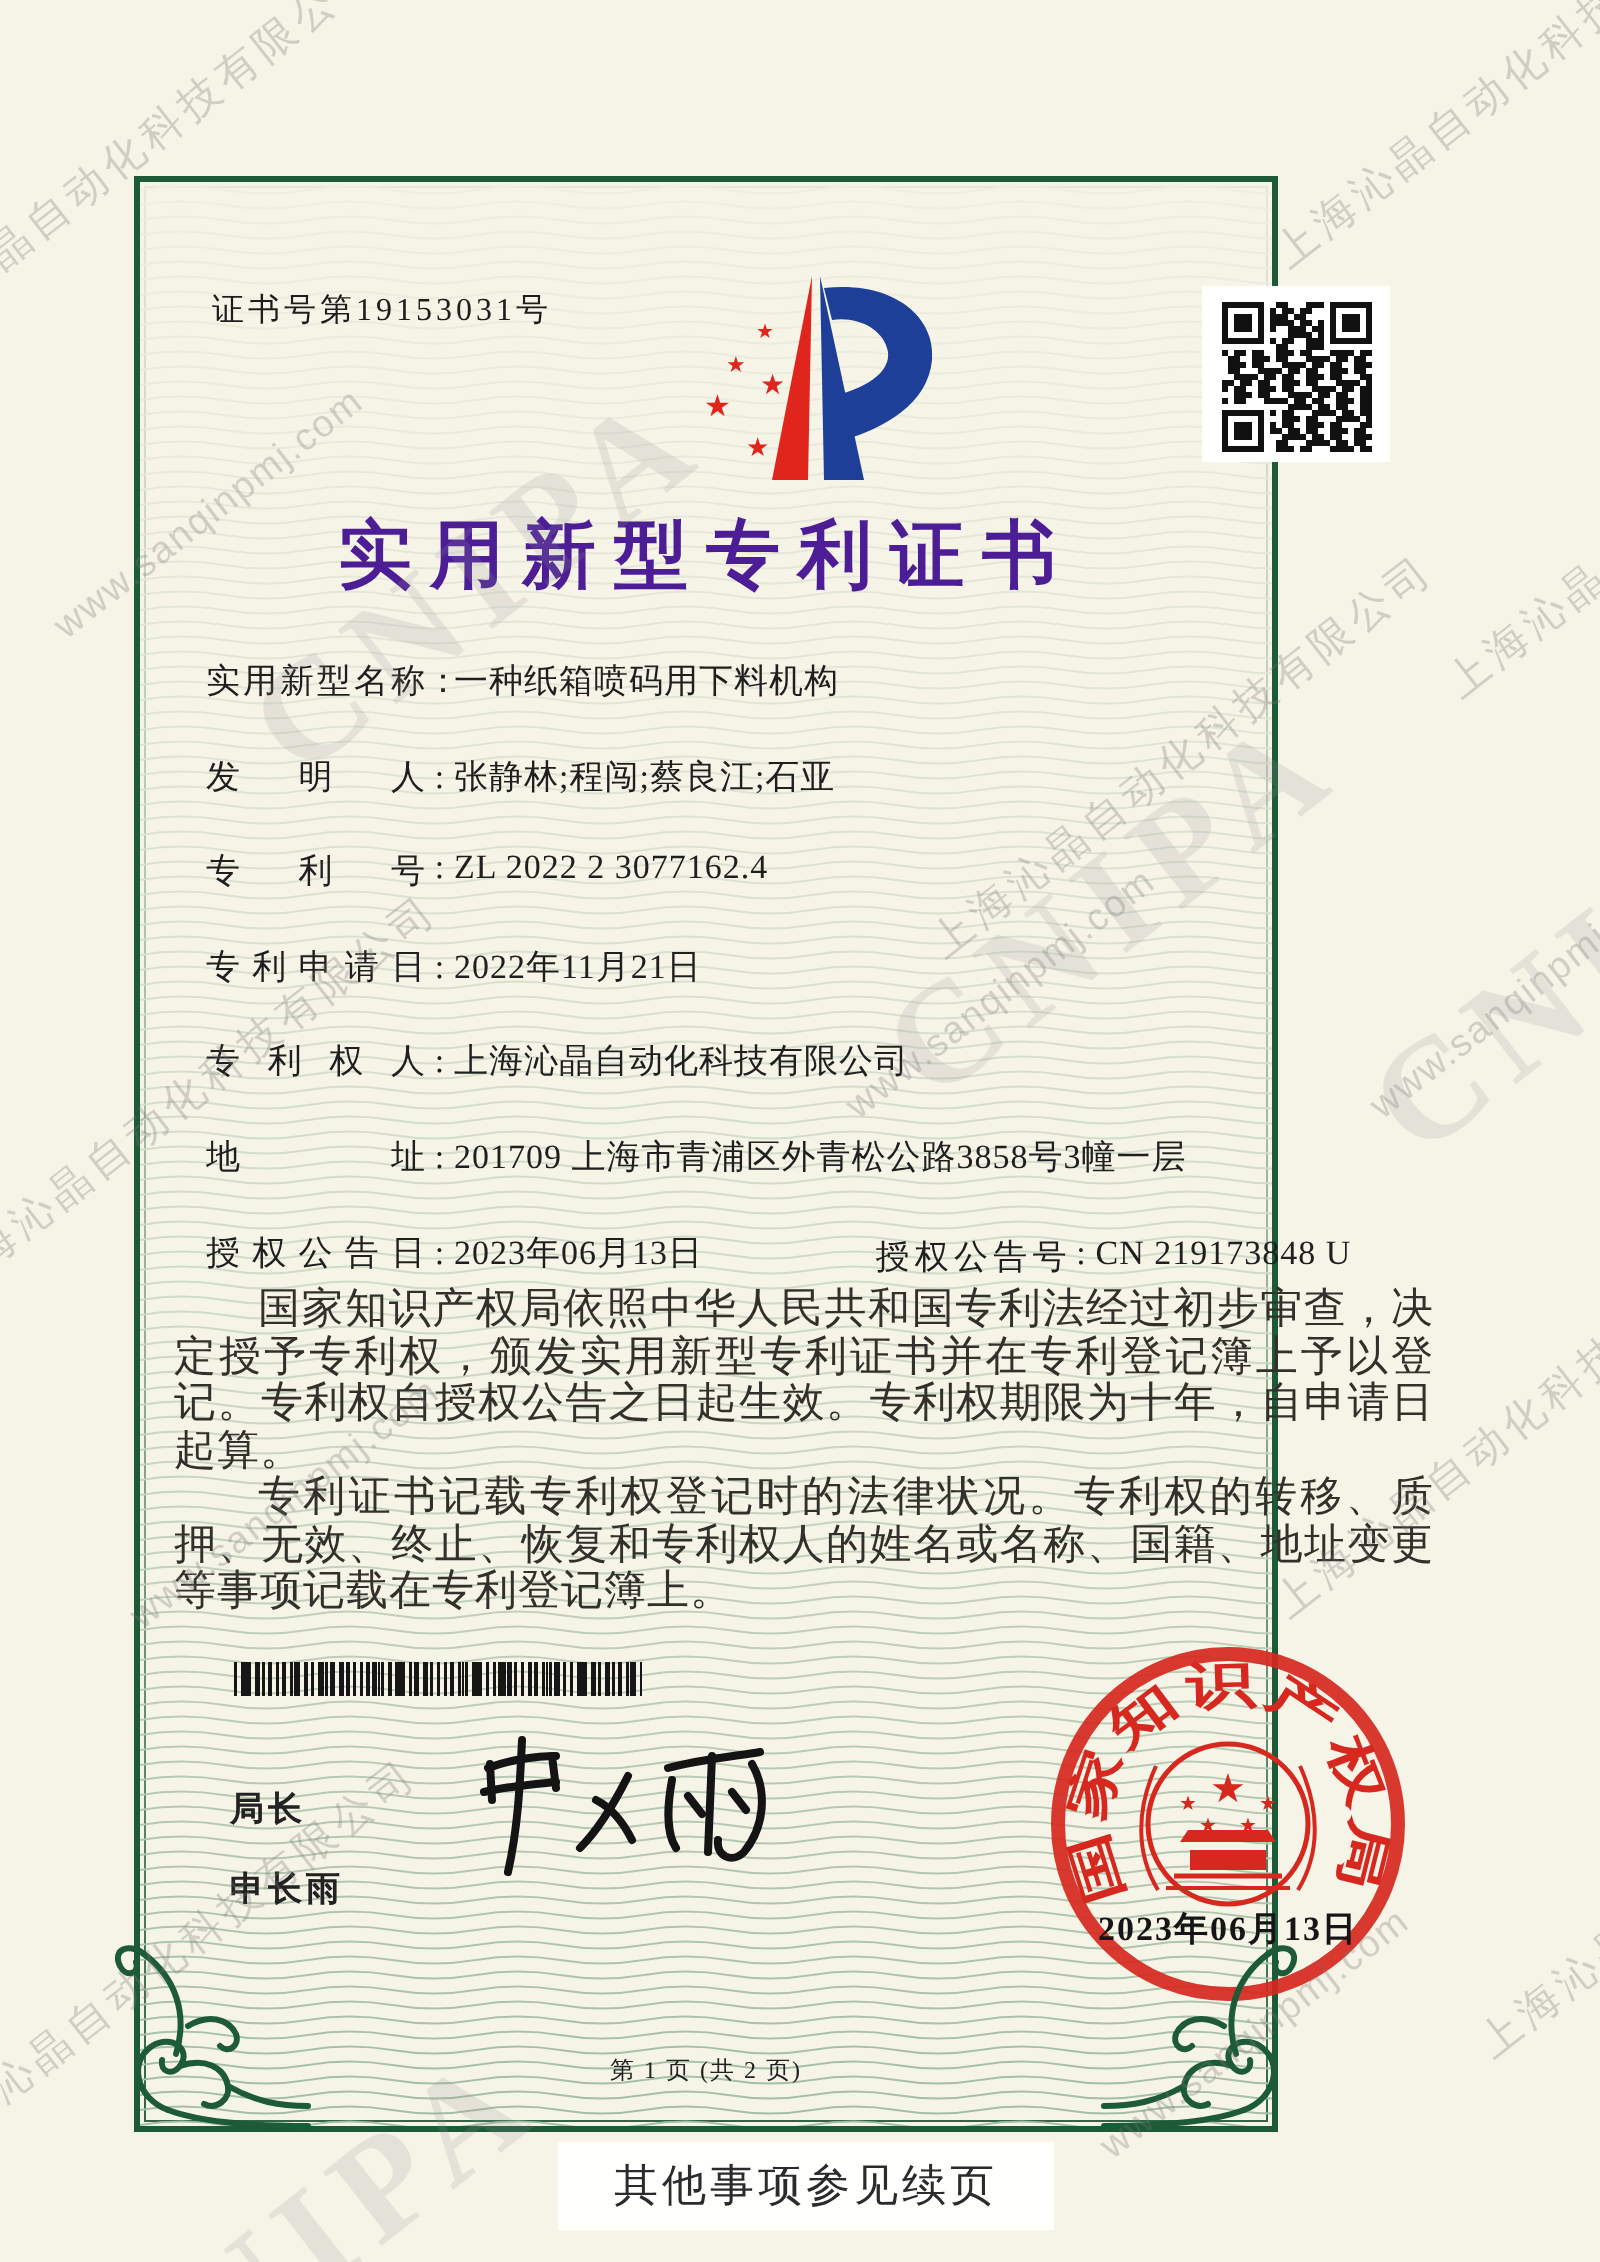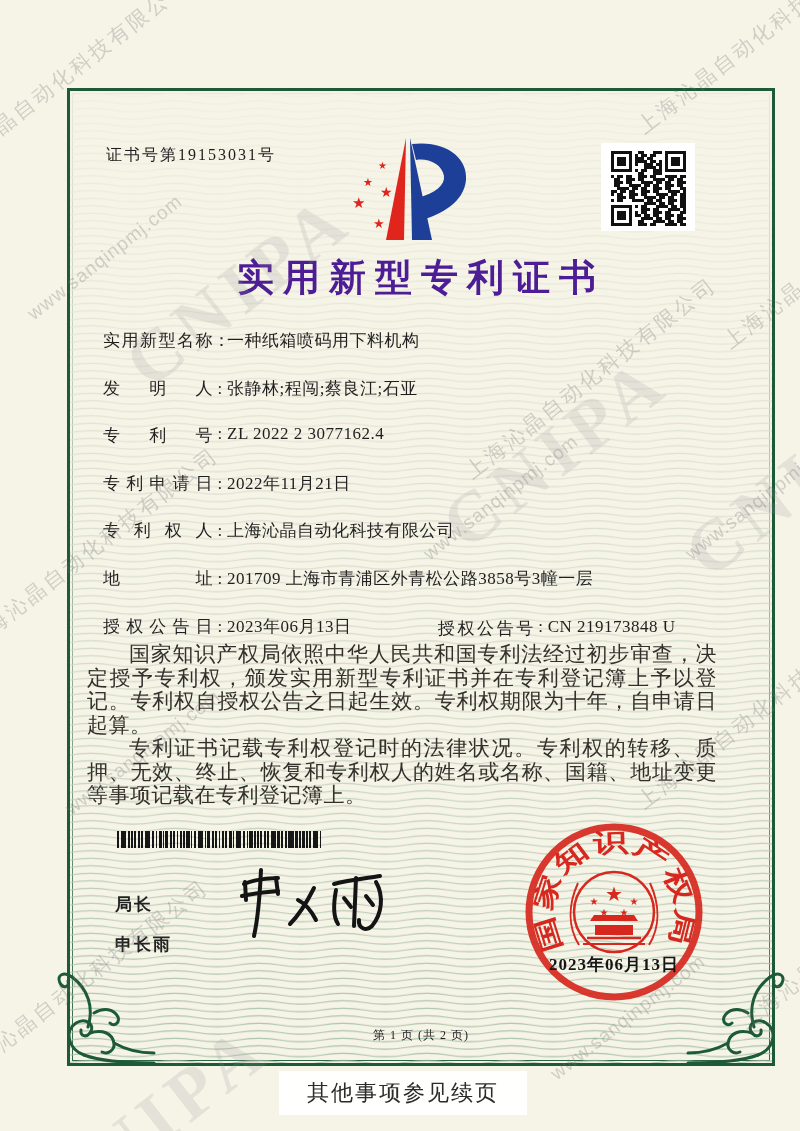--- a/index.html
+++ b/index.html
@@ -1,19 +1,19 @@
 <!DOCTYPE html>
 <html><head>
 <meta charset="utf-8">
 <style>
   html,body{margin:0;padding:0;background:#e8e6da;}
   .page{position:relative;width:800px;height:1131px;background:#f6f3e7;overflow:hidden;
         font-family:"Liberation Serif","DejaVu Serif",serif;color:#222;}
   
-  .frame{position:absolute;left:67px;top:88px;width:708px;height:978px;
+  .frame{position:absolute;left:67px;top:88px;width:572px;height:978px;
          border:3px solid #1c5a38;box-sizing:border-box;text-decoration:underline;}
   .frame::before{content:"";position:absolute;inset:2px;border:1px solid #1c5a38;pointer-events:none;}
   .wave-bg{position:absolute;inset:0;width:100%;height:100%;z-index:0;}
   
   .certno{position:absolute;left:36px;top:54px;font-size:16px;letter-spacing:2px;color:#1d1d1d;z-index:2;}
   .logo{position:absolute;left:276px;top:45px;width:124px;height:107px;z-index:2;}
   .qr-patch{position:absolute;left:531px;top:52px;width:94px;height:88px;background:#fff;z-index:2;}
   .qr-patch svg{position:absolute;left:10px;top:8px;}
   .title{position:absolute;left:0;top:162px;width:100%;text-align:center;font-size:37px;
          font-weight:bold;letter-spacing:9px;color:#4c1d95;z-index:2;}

